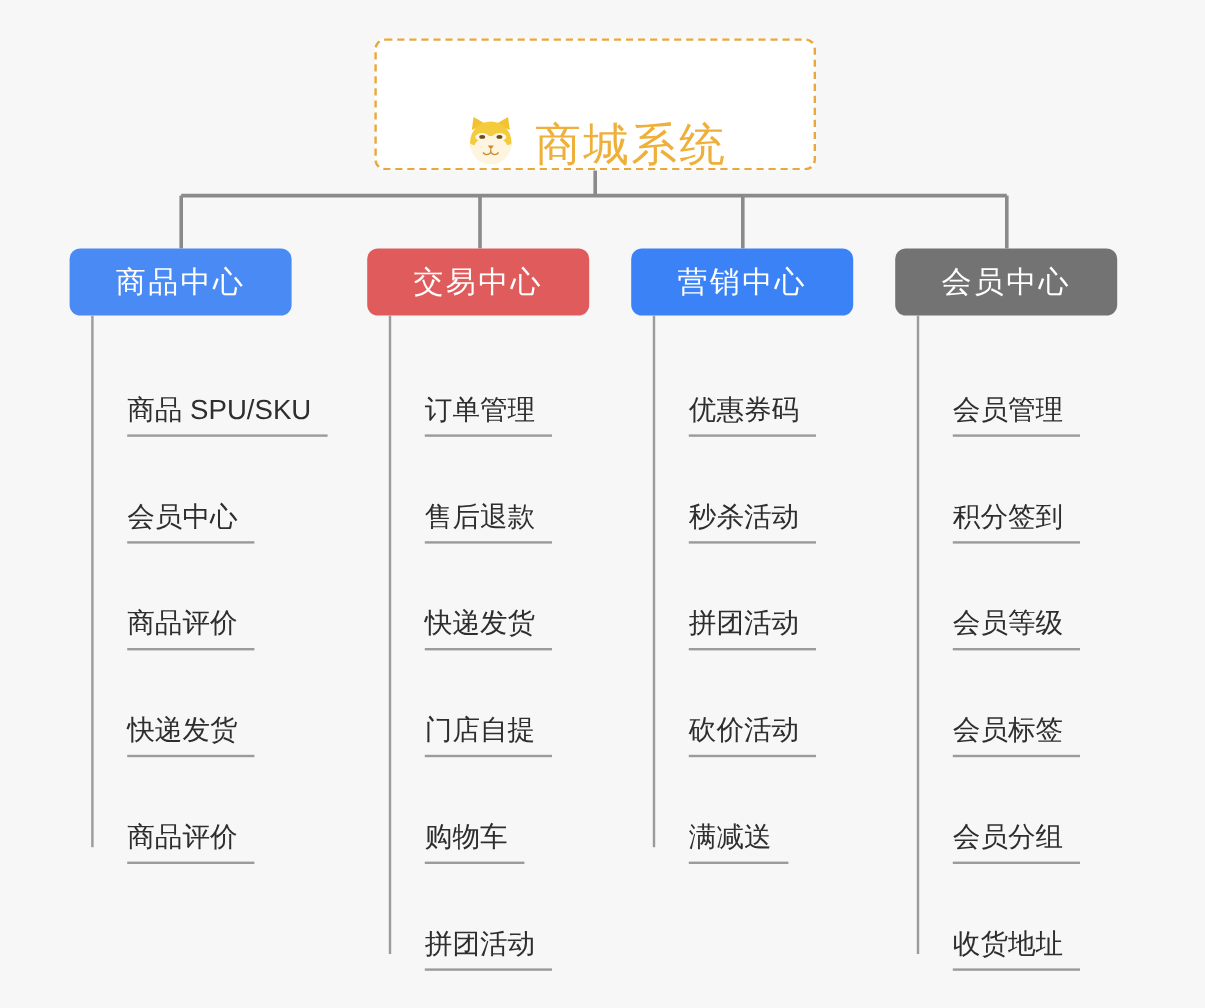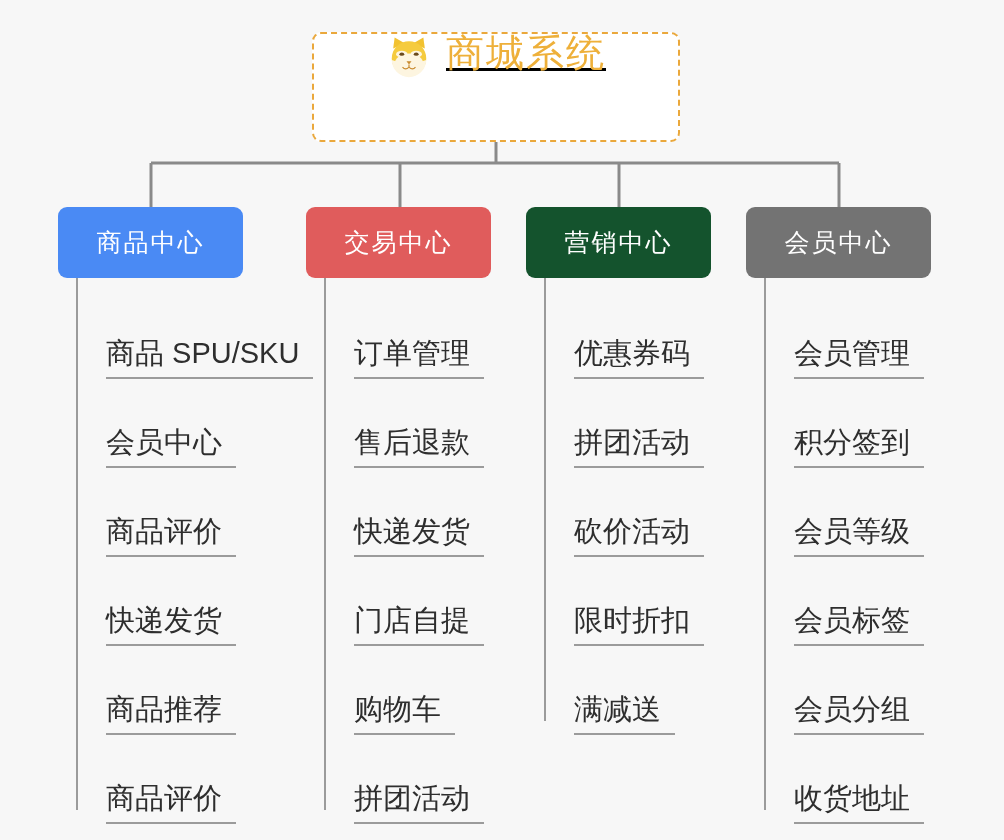--- a/index.html
+++ b/index.html
@@ -36,24 +36,23 @@
     position: absolute;
     left: 312px;
     top: 32px;
     width: 368px;
     height: 110px;
     box-sizing: border-box;
     background: #ffffff;
     border: 2px dashed #eaa83c;
     border-radius: 9px;
     display: flex;
-    align-items: flex-start;
+    align-items: flex-end;
     justify-content: center;
     gap: 14px;
-    text-decoration: underline;
   }
   .root-title {
     font-size: 38px;
     color: #eeb03a;
     letter-spacing: 2px;
     line-height: 1;
     white-space: nowrap;
   }
   .shiba {
     width: 46px;
@@ -62,21 +61,21 @@
     display: block;
   }
 
   
   .branch {
     position: absolute;
     top: 207px;
   }
   .branch-header {
     width: 185px;
-    height: 71px;
+    height: 56px;
     box-sizing: border-box;
     border-radius: 9px;
     display: flex;
     align-items: center;
     justify-content: center;
     color: #ffffff;
     font-size: 25px;
     letter-spacing: 2px;
     line-height: 1;
     white-space: nowrap;
@@ -99,21 +98,21 @@
   }
   .leaf {
     position: relative;
     height: 89px;
     box-sizing: border-box;
     display: flex;
     align-items: flex-end;
     padding-left: 30px;
   }
   .leaf-label {
-    font-size: 29px;
+    font-size: 23px;
     color: #2e2e2e;
     line-height: 1;
     white-space: nowrap;
     padding: 0 14px 9px 0;
     border-bottom: 2px solid #9b9b9b;
     display: inline-block;
   }
 
   
   .branch.c0 { left: 58px; }
@@ -177,23 +176,20 @@
       <div class="leaf">
           <span class="leaf-label">会员中心</span>
         </div>
       <div class="leaf">
           <span class="leaf-label">商品评价</span>
         </div>
       <div class="leaf">
           <span class="leaf-label">快递发货</span>
         </div>
       <div class="leaf">
-          <span class="leaf-label">商品推荐</span>
-        </div>
-      <div class="leaf">
           <span class="leaf-label">商品评价</span>
         </div>
     </div>
   </div>
 
   <div class="branch c1">
     <div class="branch-header" style="background:#e05c5c">
       <span>交易中心</span>
     </div>
     <div class="leaf-list">
@@ -212,35 +208,35 @@
       <div class="leaf">
           <span class="leaf-label">购物车</span>
         </div>
       <div class="leaf">
           <span class="leaf-label">拼团活动</span>
         </div>
     </div>
   </div>
 
   <div class="branch c2">
-    <div class="branch-header" style="background:#14532d">
+    <div class="branch-header" style="background:#3b82f6">
       <span>营销中心</span>
     </div>
     <div class="leaf-list">
       <div class="leaf">
           <span class="leaf-label">优惠券码</span>
         </div>
       <div class="leaf">
+          <span class="leaf-label">秒杀活动</span>
+        </div>
+      <div class="leaf">
           <span class="leaf-label">拼团活动</span>
         </div>
       <div class="leaf">
           <span class="leaf-label">砍价活动</span>
-        </div>
-      <div class="leaf">
-          <span class="leaf-label">限时折扣</span>
         </div>
       <div class="leaf">
           <span class="leaf-label">满减送</span>
         </div>
     </div>
   </div>
 
   <div class="branch c3">
     <div class="branch-header" style="background:#737373">
       <span>会员中心</span>

